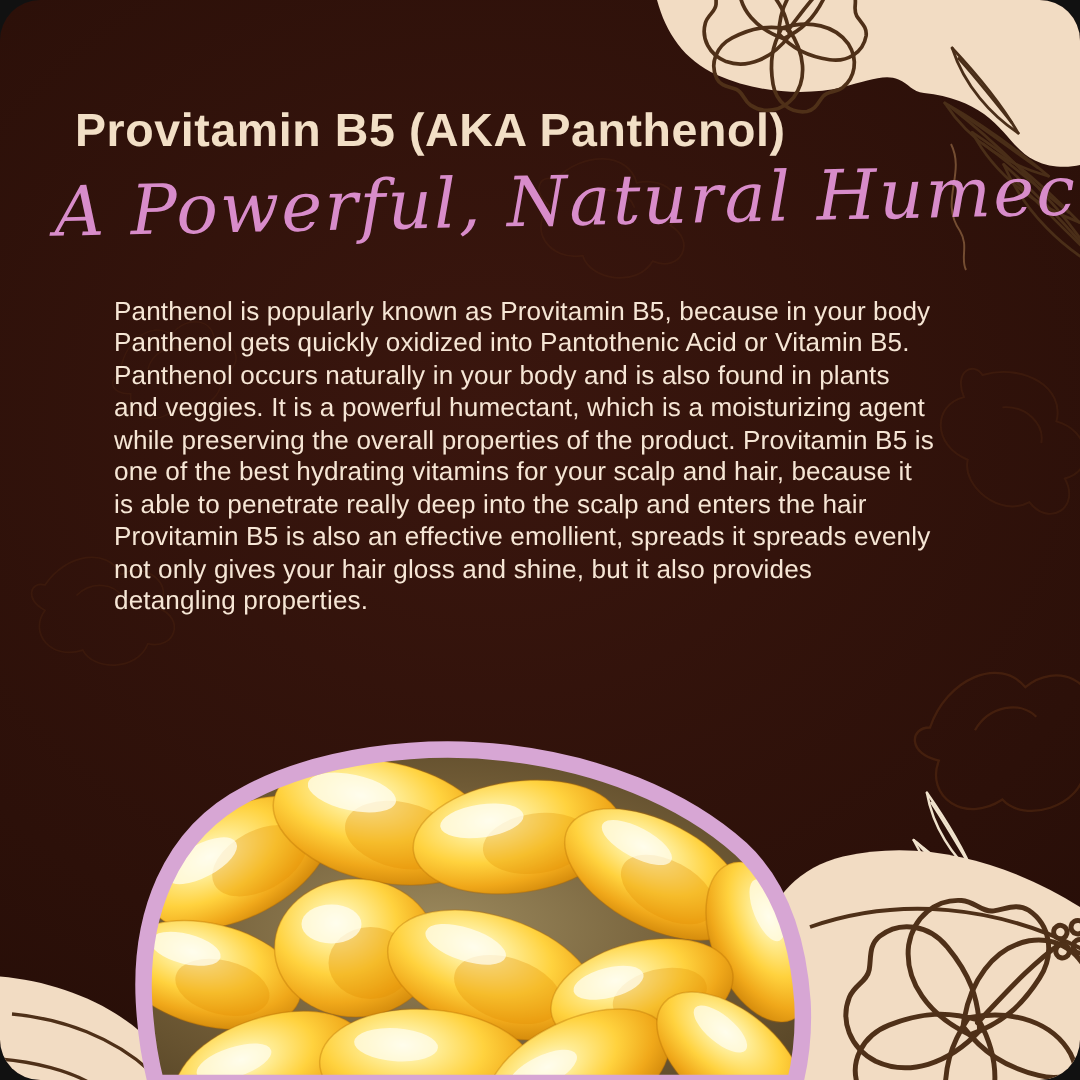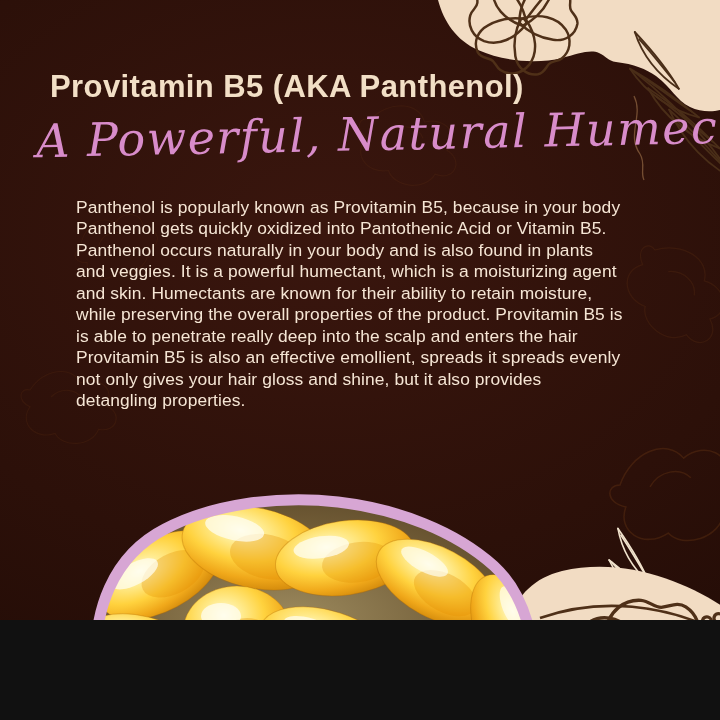--- a/index.html
+++ b/index.html
@@ -1,19 +1,20 @@
 <!DOCTYPE html>
 <html><head>
 <meta charset="utf-8">
 <style>
   html,body{margin:0;padding:0;background:#111;}
   .page{
-    position:relative;width:720px;height:620px;overflow:hidden;
+    position:relative;width:720px;height:720px;overflow:hidden;
     background:radial-gradient(130% 110% at 45% 38%, #3a160e 0%, #2c1009 48%, #1c0904 100%);
     font-family:"Liberation Sans",sans-serif;
+    border-radius:27px;
   }
   svg.layer{position:absolute;left:0;top:0;}
   .title{
     position:absolute;left:50px;top:69px;
     font-size:31px;font-weight:700;color:#f2dfc6;letter-spacing:.4px;white-space:nowrap;
   }
   .subtitle{
     position:absolute;left:36px;top:106px;
     font-family:"DejaVu Serif",cursive;font-style:italic;
     font-size:46px;color:#d88cca;letter-spacing:1.5px;white-space:nowrap;
@@ -211,21 +212,21 @@
   </svg>
 
   <div class="title">Provitamin B5 (AKA Panthenol)</div>
   <div class="subtitle">A Powerful, Natural Humectant</div>
 
   <div class="article">
     <div>Panthenol is popularly known as Provitamin B5, because in your body</div>
     <div>Panthenol gets quickly oxidized into Pantothenic Acid or Vitamin B5.</div>
     <div>Panthenol occurs naturally in your body and is also found in plants</div>
     <div>and veggies. It is a powerful humectant, which is a moisturizing agent</div>
-    <div>and skin. Humectants are known for their ability to retain moisture,</div>
     <div>while preserving the overall properties of the product. Provitamin B5 is</div>
+    <div>one of the best hydrating vitamins for your scalp and hair, because it</div>
     <div>is able to penetrate really deep into the scalp and enters the hair</div>
     <div>Provitamin B5 is also an effective emollient, spreads it spreads evenly</div>
     <div>not only gives your hair gloss and shine, but it also provides</div>
     <div>detangling properties.</div>
   </div>
 
 </div>
 
 </body></html>

